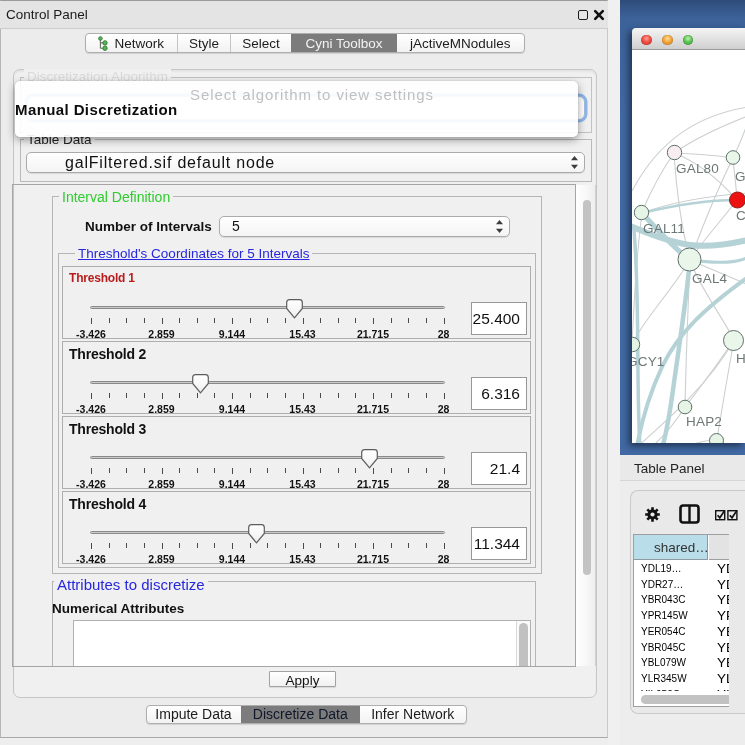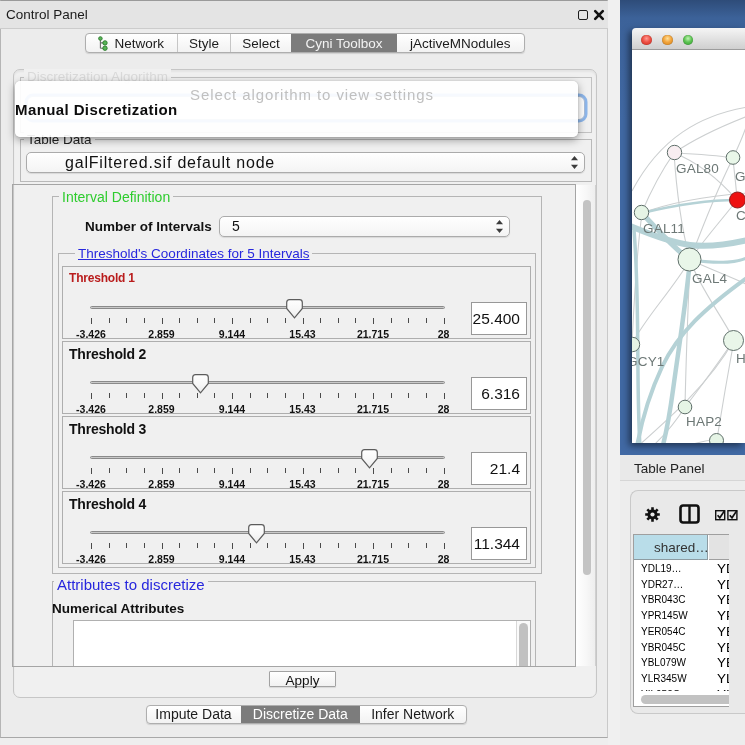--- a/index.html
+++ b/index.html
@@ -234,21 +234,21 @@
 </div>
 </div>
 
 <div class="abs" style="left:576px;top:185px;width:20px;height:481px;background:linear-gradient(90deg,#ffffff,#f7f7f7 55%,#eeeeee);border-right:1px solid #d0d0d0;"></div>
 <div class="abs" style="left:582.5px;top:200px;width:8.5px;height:375px;background:#c3c3c3;border-radius:4.5px;"></div>
 
 <div class="abs" style="left:269px;top:671px;width:67px;height:16px;background:linear-gradient(#ffffff,#f1f1f1);border:1px solid #a2a2a2;border-radius:1px;text-align:center;font-size:13.5px;line-height:17px;color:#111;box-shadow:0 1px 1px rgba(0,0,0,0.1);">Apply</div>
 
 <div class="abs" style="left:145.5px;top:705px;width:321px;height:18.5px;background:linear-gradient(#ffffff,#f2f2f2);border:1px solid #aeaeae;border-radius:4px;display:flex;font-size:14px;color:#1c1c1c;box-shadow:0 1px 1px rgba(0,0,0,0.12);">
 <div style="width:94px;display:flex;align-items:center;justify-content:center;">Impute Data</div>
-<div style="width:119.5px;display:flex;align-items:center;justify-content:center;background:#7c7c7c;color:#ffffff;text-align:right;">Discretize Data</div>
+<div style="width:119.5px;display:flex;align-items:center;justify-content:center;background:#7c7c7c;color:#0f172a;text-align:right;">Discretize Data</div>
 <div style="width:105.5px;display:flex;align-items:center;justify-content:center;border-radius:0 4px 4px 0;">Infer Network</div>
 </div>
 
 <svg class="abs" style="left:612px;top:363px" width="6" height="10" viewBox="0 0 6 10">
       <path d="M1.5 1.5 L4.5 5 L1.5 8.5" fill="none" stroke="#9a9a9a" stroke-width="1.2"></path>
     </svg>
 <div class="abs" style="left:608px;top:0;width:12px;height:745px;background:#f0f0f0;"></div>
 <div class="abs" style="left:620px;top:0;width:125px;height:455px;background:linear-gradient(180deg,#2e4c79 0px,#3c6299 18px,#4169a4 120px,#4169a4 100%);"></div>
 
 <div class="abs" style="left:632px;top:5px;width:113px;height:415px;box-shadow:-3px 3px 7px rgba(0,0,0,0.5);border-radius:4px 0 0 0;margin-top:23px;">

